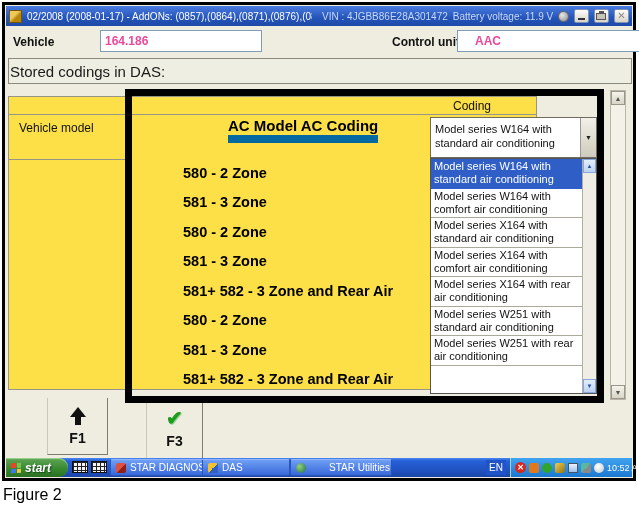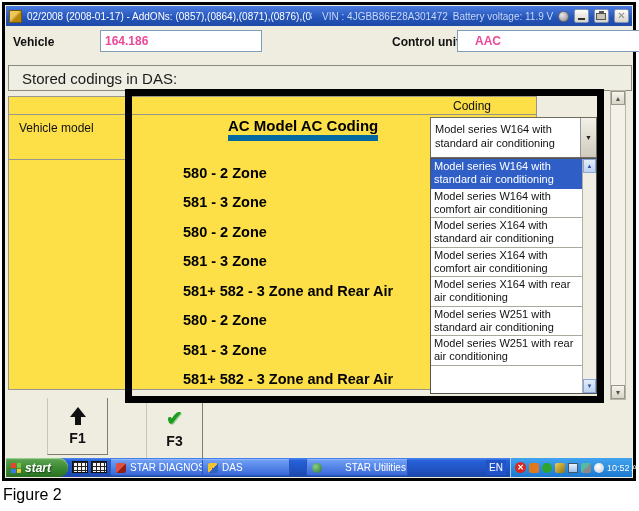--- a/index.html
+++ b/index.html
@@ -31,23 +31,23 @@
   
   .fld-label { position: absolute; font-size: 12px; font-weight: bold; color: #111; }
   .fld-input { position: absolute; height: 22px; background: #fff; border: 1px solid #7F9DB9;
                font-family: "Liberation Sans", sans-serif; font-size: 12px; font-weight: bold;
                color: #ec4899; padding: 2px 4px; }
   #vehicle-label { left: 8px; top: 30px; }
   #vehicle-input { left: 95px; top: 25px; width: 162px; }
   #cu-label { left: 387px; top: 30px; }
   #cu-input { left: 452px; top: 25px; width: 192px; padding-left: 17px; }
 
-  .stored { position: absolute; left: 3px; top: 60px; width: 624px; height: 26px;
+  .stored { position: absolute; left: 3px; top: 53px; width: 624px; height: 26px;
             border: 1px solid #8C8A7E; font-size: 15px; color: #1A1A1A;
-            display: flex; align-items: center; padding-left: 13px; background: #EFEEE2; }
+            display: flex; align-items: center; padding-left: 1px; background: #EFEEE2; }
 
   
   .ctable { position: absolute; left: 3px; top: 91px; width: 529px; height: 294px;
             border: 1px solid #98968A; background: #fde047; z-index: 1; }
   .ctable .hdr-sep { position: absolute; left: 0; right: 0; top: 17px; border-top: 1px solid #98968A; }
   .ctable .row-sep { position: absolute; left: 0; width: 121px; top: 62px; border-top: 1px solid #98968A; }
   .coding-hdr { position: absolute; left: 398px; top: 2px; width: 130px; text-align: center;
                 font-size: 12px; color: #111; }
   .vm-label { position: absolute; left: 10px; top: 24px; font-size: 12px; color: #111; }
 
@@ -76,21 +76,21 @@
   .dlist-scroll { width: 14px; background: #EFEDE4; border-left: 1px solid #B0AEA0;
                   display: flex; flex-direction: column; }
   .ds-btn { height: 14px; background: linear-gradient(#E4EEFA,#BDD2F0); border: 1px solid #89A7DD;
             font-size: 6px; color: #2C4E9E; display: flex; align-items: center; justify-content: center; }
   .ds-track { flex: 1; }
 
   
   .ann-rect { position: absolute; left: 120px; top: 84px; width: 479px; height: 314px;
               border: 7px solid #000; z-index: 20; pointer-events: none; }
   .ann-heading { position: absolute; left: 223px; top: 112px; font-size: 15px; font-weight: bold;
-                 color: #000; border-bottom: 6px solid #0369a1; padding-bottom: 1px; z-index: 21; }
+                 color: #000; border-bottom: 8px solid #0369a1; padding-bottom: 1px; z-index: 21; }
   .codes { position: absolute; left: 178px; top: 153px; height: 236px; display: flex;
            flex-direction: column; z-index: 21; pointer-events: none; }
   .code-row { height: 29.5px; flex: 0 0 auto; display: flex; align-items: center;
               font-size: 14.5px; font-weight: bold; color: #000; white-space: nowrap; }
 
   
   .fkey { position: absolute; background: #EEEDE0; border-right: 1px solid #7F7D72;
           border-bottom: 1px solid #7F7D72; border-left: 1px solid #C9C7BA;
           display: flex; flex-direction: column; align-items: center; justify-content: center;
           gap: 5px; cursor: default; }
@@ -120,21 +120,21 @@
             border: 1px solid #111;
             background-image: repeating-linear-gradient(to right, #222 0 1px, transparent 1px 4px),
                               repeating-linear-gradient(to bottom, #222 0 1px, transparent 1px 4px); }
   #kbd1 { left: 66px; } #kbd2 { left: 85px; }
   .tbtn { position: absolute; top: 1px; height: 17px; background: linear-gradient(#6F9FF5,#3868D8);
           border: 1px solid #2B55B8; border-top-color: #8FB4F8; border-radius: 2px; color: #fff;
           font-size: 10px; display: flex; align-items: center; gap: 4px; padding: 0 5px;
           overflow: hidden; white-space: nowrap; }
   #tbtn-sd { left: 104px; width: 96px; }
   #tbtn-das { left: 196px; width: 88px; }
-  #tbtn-su { left: 300px; width: 102px; gap: 23px; }
+  #tbtn-su { left: 284px; width: 102px; gap: 23px; }
   .tb-ic { width: 10px; height: 10px; border-radius: 2px; flex: 0 0 auto; }
   .ic-sd { background: linear-gradient(135deg,#E05040 50%,#902018 50%); }
   .ic-das { background: linear-gradient(135deg,#F2C230 50%,#3060C0 50%); }
   .ic-su { border-radius: 50%; background: radial-gradient(circle at 35% 35%, #8FD080, #207040); }
   .lang { position: absolute; left: 480px; top: 2px; width: 20px; height: 15px; background: #2053C8;
           color: #fff; font-size: 10px; display: flex; align-items: center; justify-content: center; }
   .tray { position: absolute; left: 504px; right: 0; top: 0; bottom: 0;
           background: linear-gradient(#41A4F0,#1B78D0); border-left: 1px solid #A8D0F8;
           display: flex; align-items: center; gap: 3px; padding: 0 4px; }
   .tray .clock { margin-left: auto; color: #fff; font-size: 9px; white-space: nowrap; }

